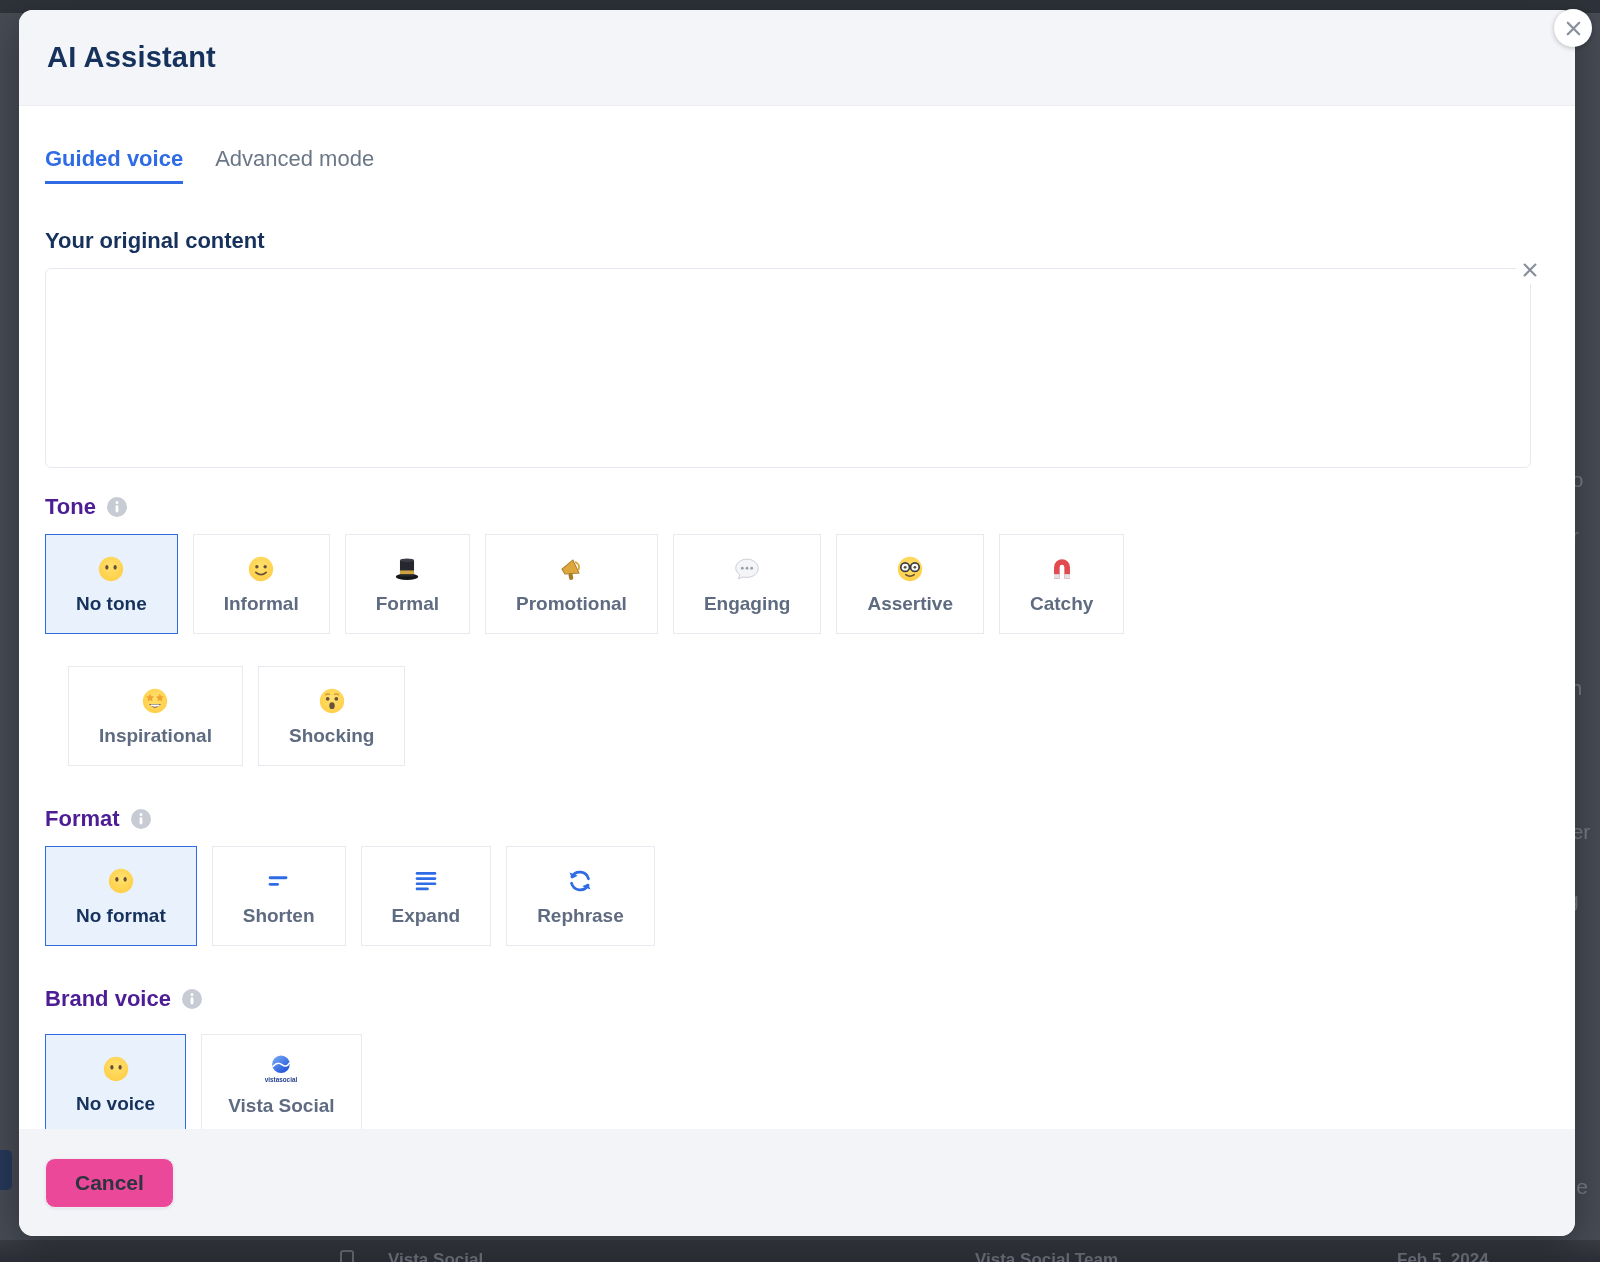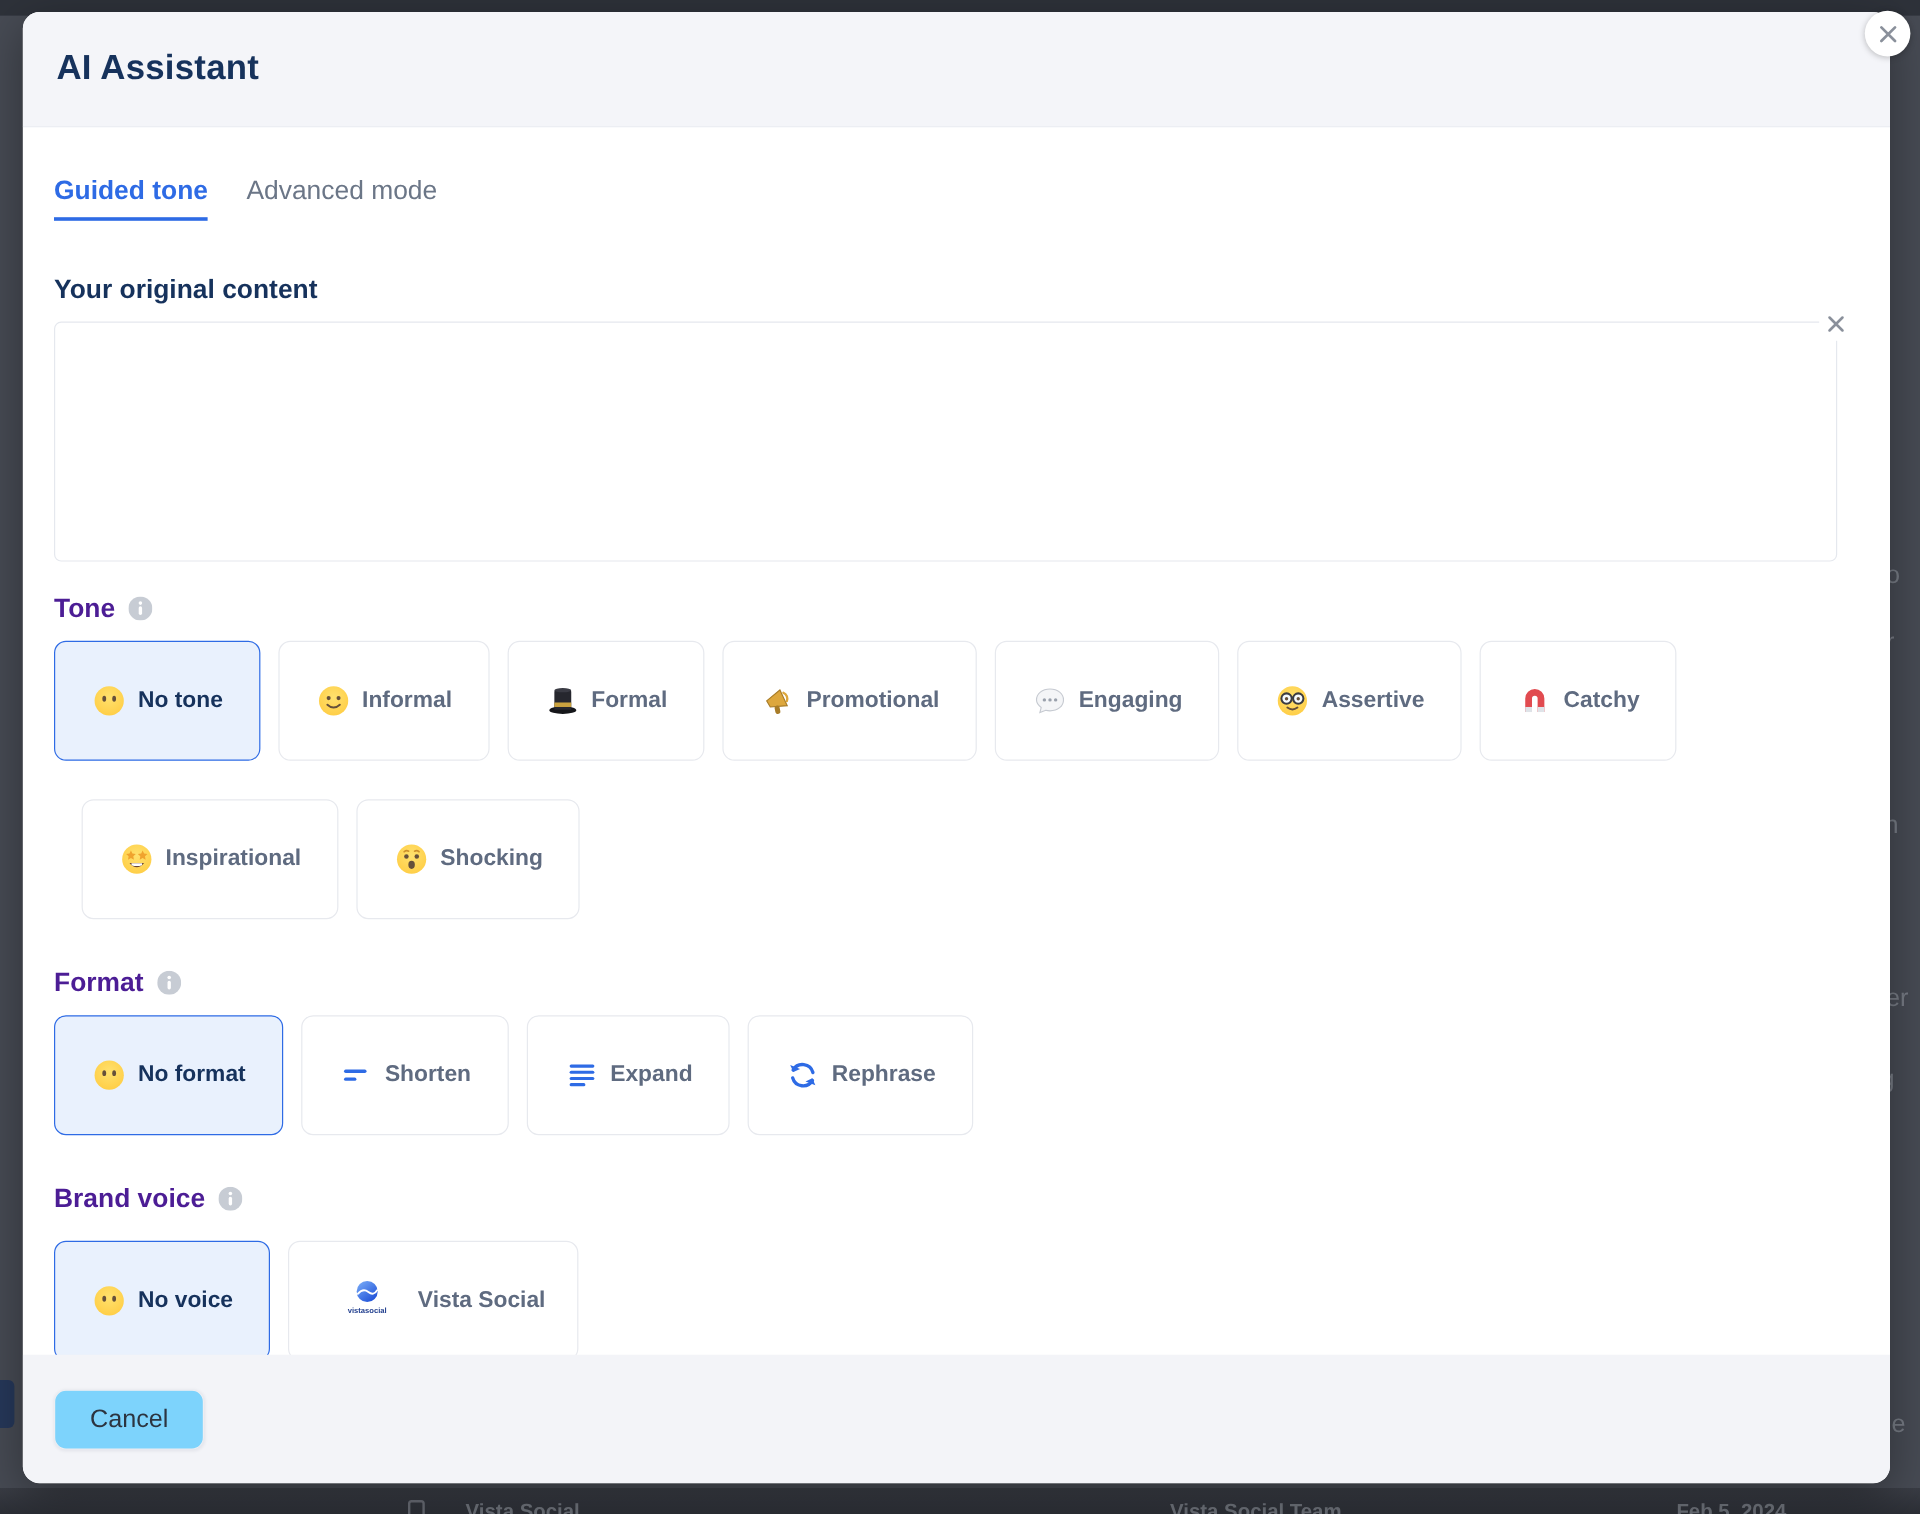--- a/index.html
+++ b/index.html
@@ -69,41 +69,41 @@
   .section-label.voice { margin-top:40px; }
   .info-badge { width:20px; height:20px; display:block; cursor:pointer; }
   .info-badge svg { width:20px; height:20px; display:block; }
 
   .card-row { display:flex; gap:15px; }
   .card-row.r1 { margin-top:14px; }
   .card-row.r2 { margin-top:32px;padding-left:23px; }
   .card-row.rf { margin-top:14px; }
   .card-row.rv { margin-top:22px; }
   .card {
-    height:100px; padding:15px 30px; background:#ffffff; border:1px solid #e7e9ee; border-radius:10px;
-    display:flex; align-items:center; justify-content:center; gap:9px;
+    height:100px; padding:15px 30px; background:#ffffff; border:1px solid #e7e9ee; border-radius:0;
+    display:flex; flex-direction:column; align-items:center; justify-content:center; gap:9px;
     cursor:pointer; min-width:96px;
   }
   .card.selected { background:#e9f1fd; border:1.5px solid #2e6be5; }
   .card .em { display:block; }
   .card .em svg { width:30px; height:30px; display:block; }
   .card-label { font-size:19px; font-weight:600; color:#5f6b80; white-space:nowrap; }
   .card.selected .card-label { color:#16325c; font-weight:700; }
   .card.vista { gap:3px; padding:10px 26px; }
   .vista-logo svg { width:78px; height:40px; display:block; }
 
   
   .modal-footer {
     position:absolute; left:0; bottom:0; width:100%; height:107px; background:#f3f4f8;
     display:flex; align-items:center; padding:0 26px; z-index:6;
     border-bottom-left-radius:14px; border-bottom-right-radius:14px;
   }
   .cancel-btn {
-    background:#7dd3fc; border:1px solid #eceef2; border-radius:10px; padding:12px 29px;
-    font-size:21px; font-weight:400; color:#2c3440; cursor:pointer;
+    background:#ec4899; border:1px solid #eceef2; border-radius:10px; padding:12px 29px;
+    font-size:21px; font-weight:700; color:#2c3440; cursor:pointer;
     box-shadow:0 1px 3px rgba(20,30,60,0.08); font-family:"Liberation Sans",sans-serif;
   }
 </style>
 </head>
 <body>
 
 <svg width="0" height="0" style="position:absolute">
   <defs>
     <radialGradient id="gface" cx="0.5" cy="0.38" r="0.8">
       <stop offset="0" stop-color="#ffe16e"></stop>
@@ -223,21 +223,21 @@
   <span class="bg-bottom-text" style="left:1397px">Feb 5, 2024</span>
 </div>
 
 <div class="modal">
   <div class="modal-header">
     <div class="modal-title">AI Assistant</div>
   </div>
 
   <div class="modal-body">
     <div class="tabs">
-      <div class="tab active">Guided tone</div>
+      <div class="tab active">Guided voice</div>
       <div class="tab inactive">Advanced mode</div>
     </div>
 
     <div class="content-label">Your original content</div>
     <div class="textarea-wrap">
       <textarea class="content-textarea" style=""></textarea>
       <span class="clear-btn">
           <svg>
             <use href="#ic-x"></use>
           </svg>

